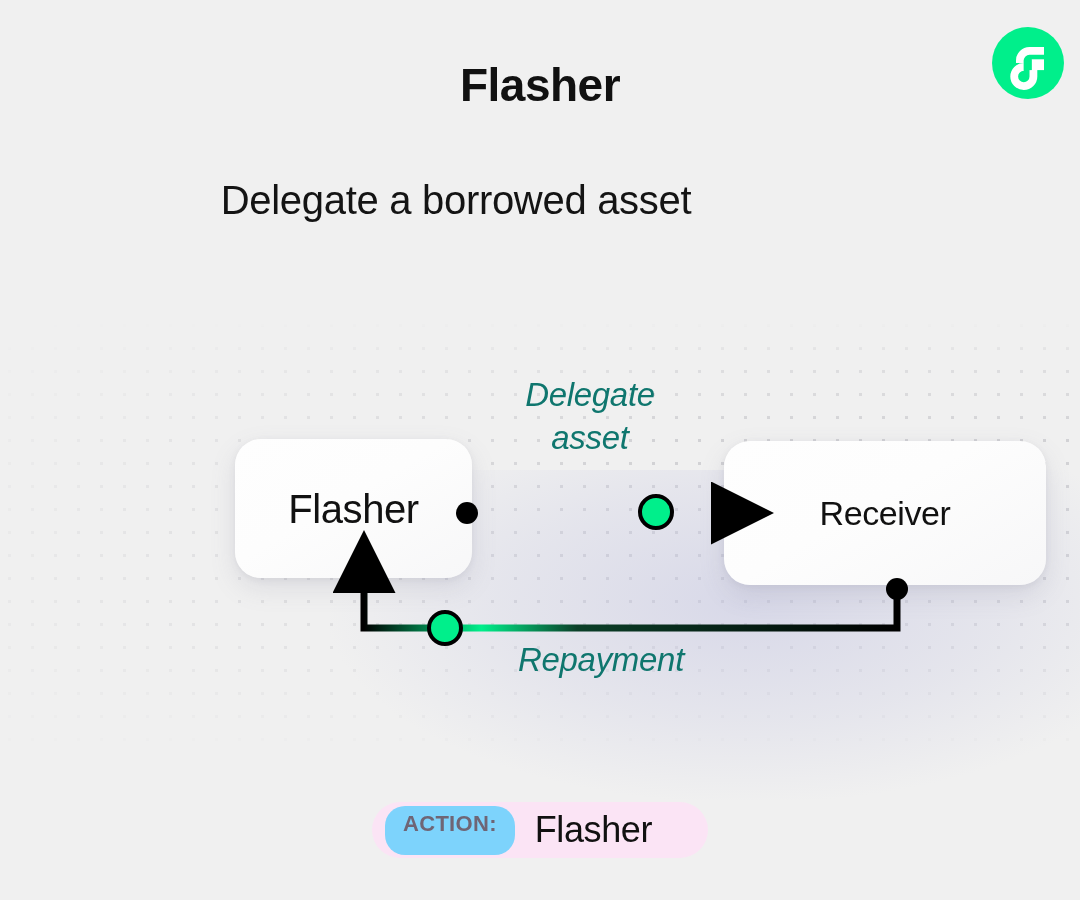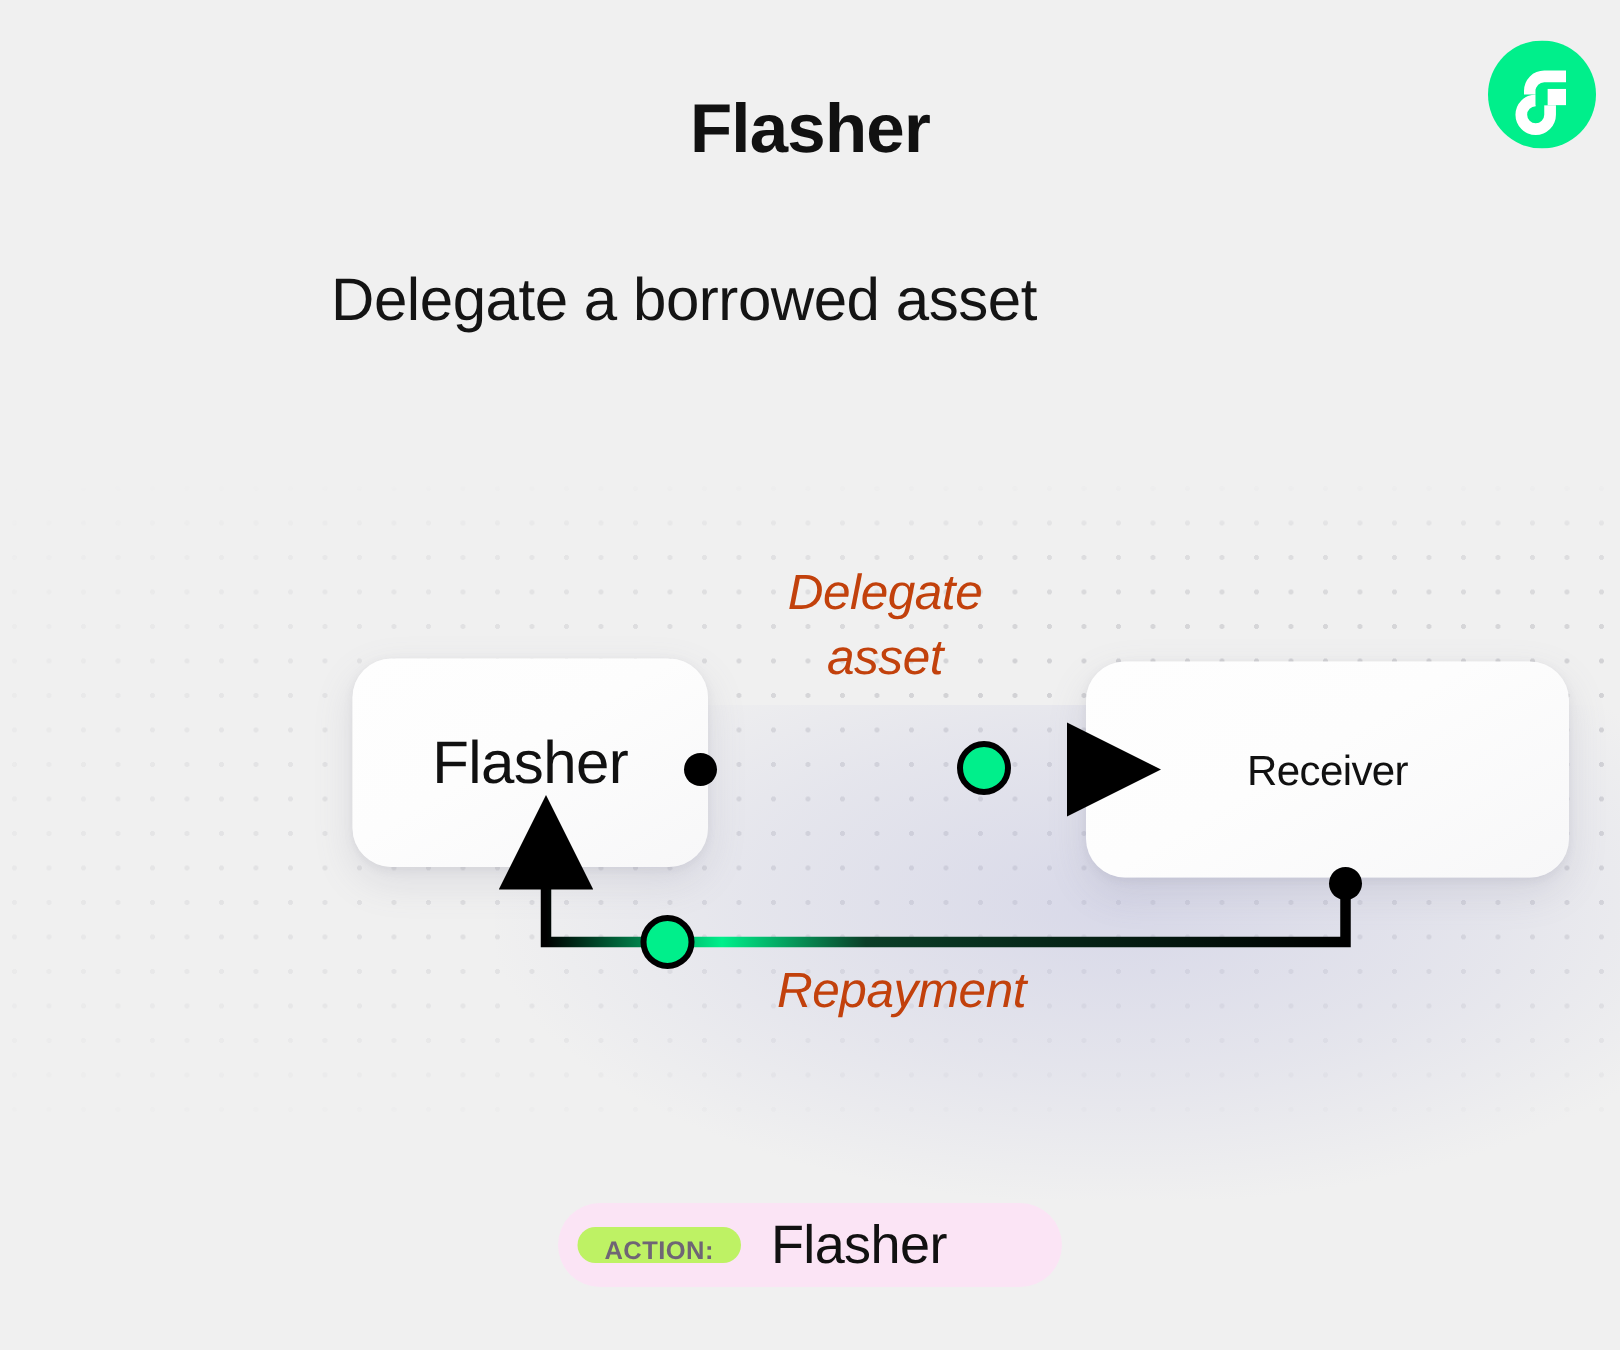--- a/index.html
+++ b/index.html
@@ -76,27 +76,27 @@
     text-align:center;
     color:#111;
     letter-spacing:-.4px;
   }
   .node.flasher {
     left:235px; top:439px; width:237px; height:139px;
     font-size:40px; line-height:46px;
   }
   .node.receiver {
     left:724px; top:441px; width:322px; height:144px;
-    font-size:28px; line-height:53px;
+    font-size:34px; line-height:53px;
   }
 
   .edge-label {
     position:absolute;
     font-style:italic;
-    color:#c2410c;
+    color:#0f766e;
     text-align:center;
     letter-spacing:-.3px;
   }
   .edge-label.call {
     left:38px; top:473px; width:196px;
     font-size:33px; line-height:43px;
   }
   .edge-label.delegate {
     left:460px; top:373px; width:260px;
     font-size:33px; line-height:43px;
@@ -112,25 +112,25 @@
   .action-badge {
     position:absolute;
     left:372px; top:802px;
     width:336px; height:56px;
     background:#fbe4f5;
     border-radius:28px;
     display:flex; align-items:center;
     padding-left:13px;
   }
   .action-key {
-    background:#bef264;
+    background:#7dd3fc;
     color:#6f6575;
-    font-size:17px; font-weight:bold;
+    font-size:22px; font-weight:bold;
     letter-spacing:.3px;
-    padding:7px 18px 0;
+    padding:7px 18px 20px;
     border-radius:20px;
     line-height:1;
   }
   .action-val {
     color:#111;
     font-size:36px;
     letter-spacing:-.4px;
     margin-left:20px;
     line-height:1;
   }

